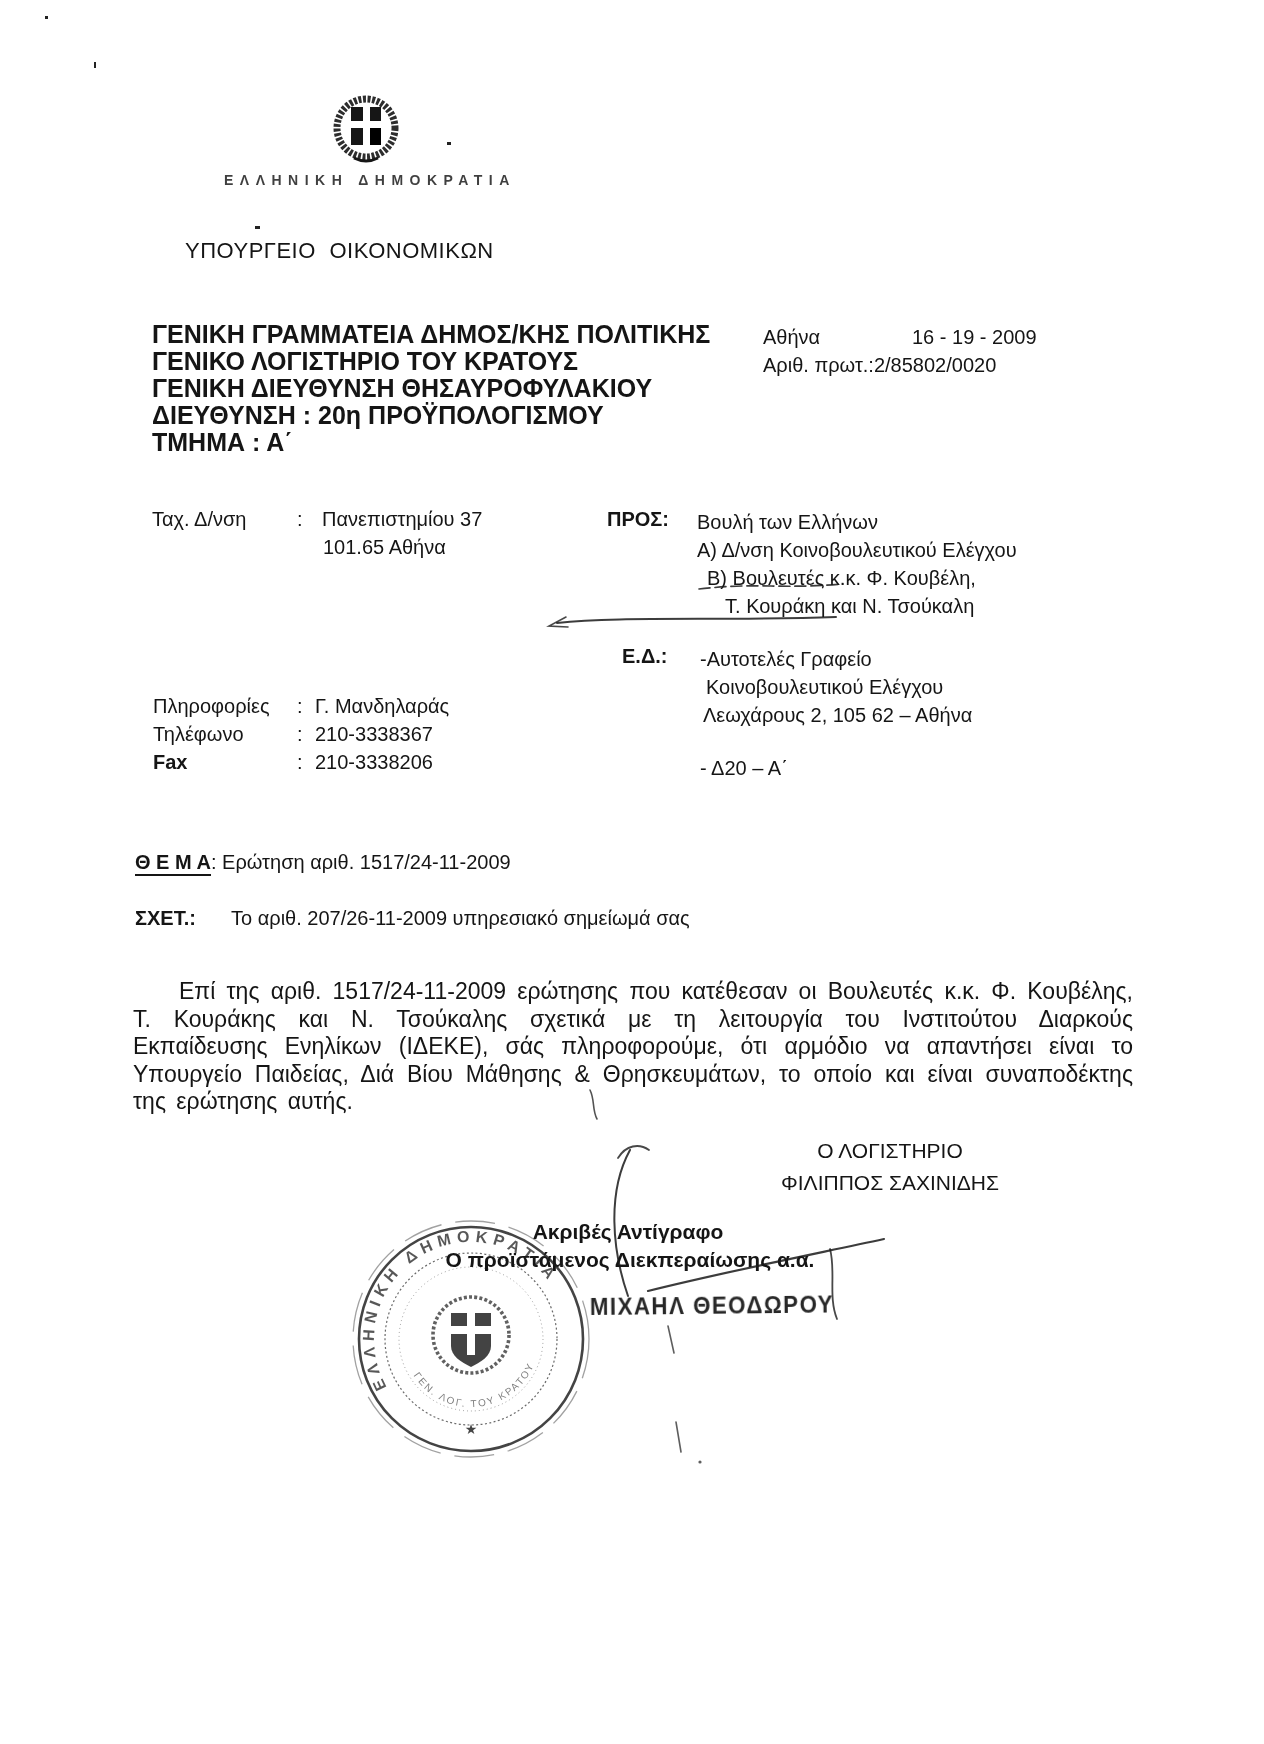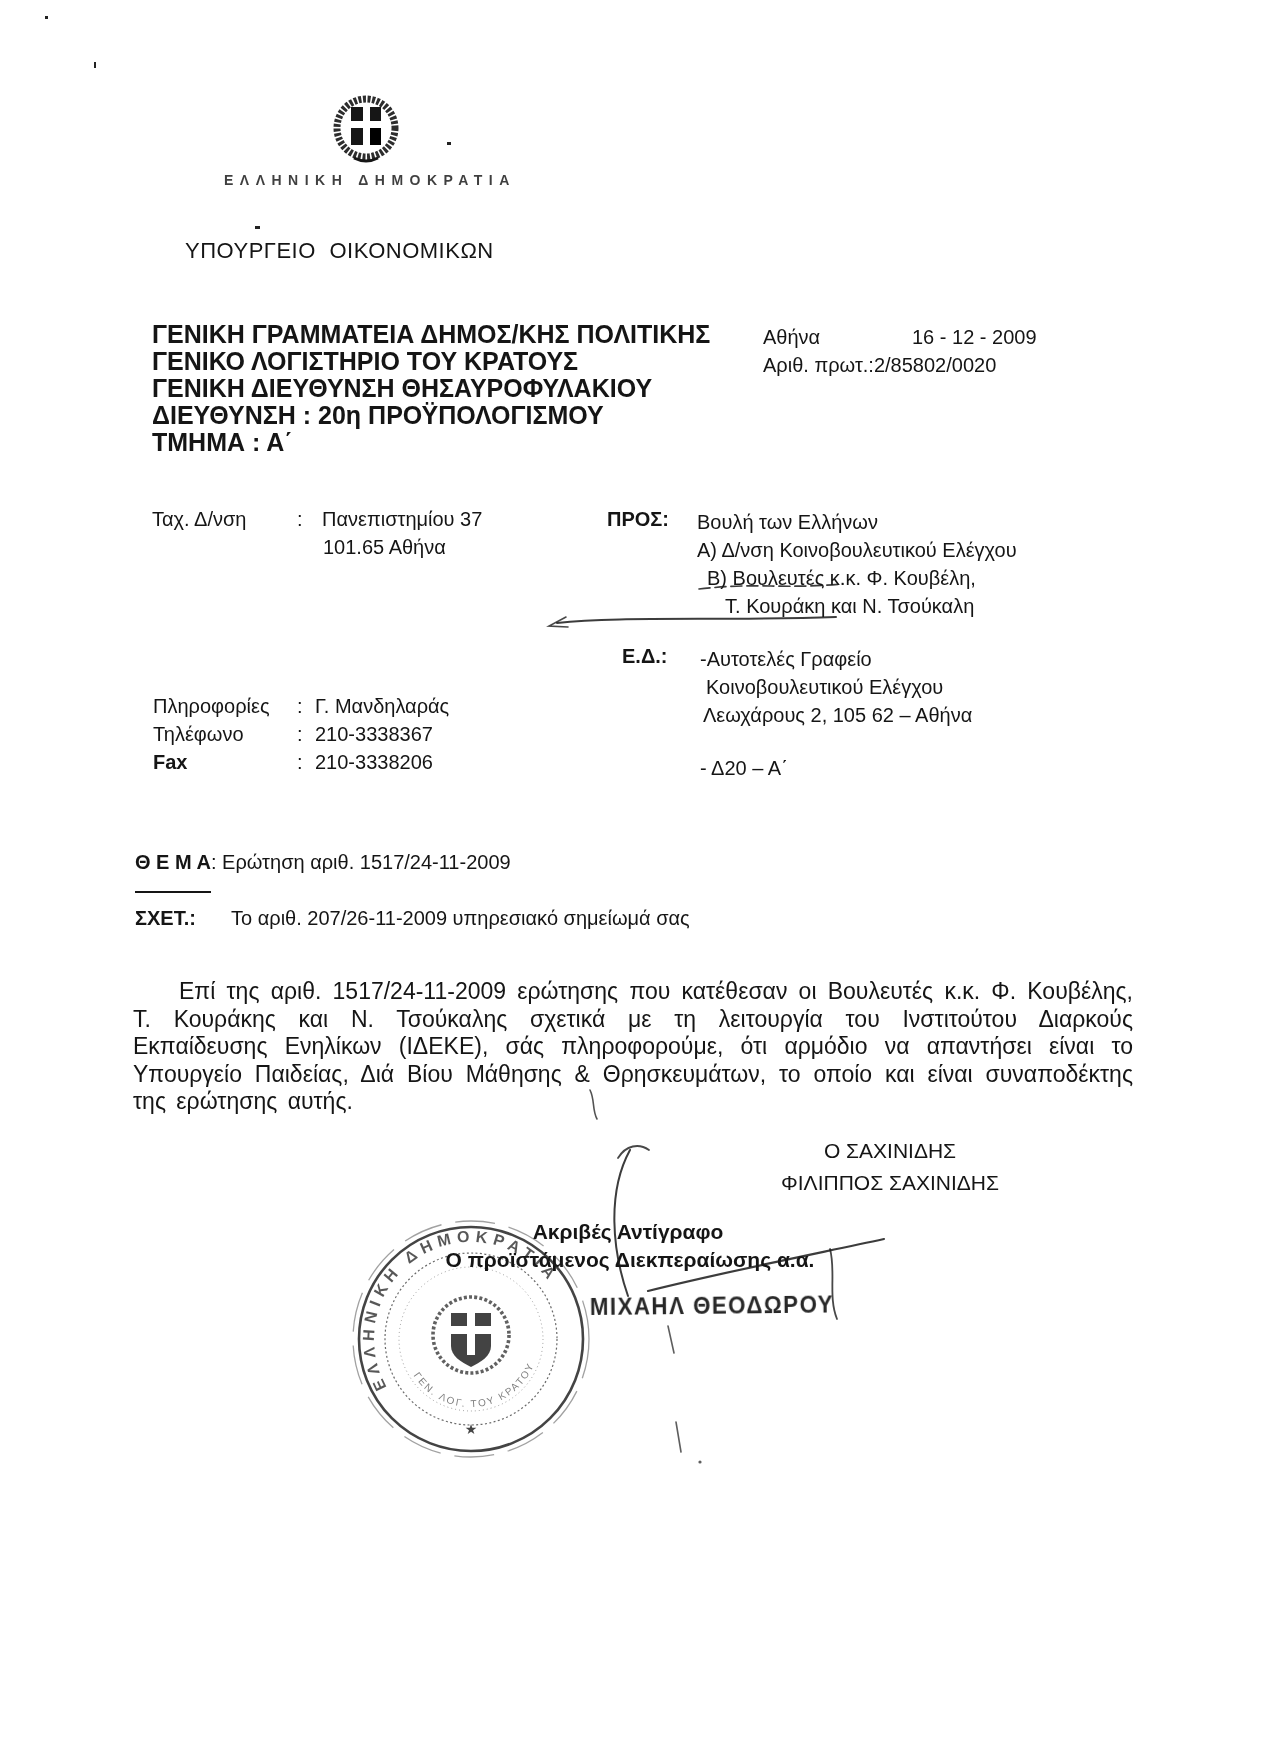--- a/index.html
+++ b/index.html
@@ -13,21 +13,21 @@
   .fs20{font-size:20px;}
   .republic{
     font-size:14px;font-weight:700;letter-spacing:6.5px;opacity:.82;
     filter:blur(.3px);
   }
   .ministry{font-size:22px;word-spacing:7px;letter-spacing:.5px;}
   .org-block{font-size:25px;font-weight:700;line-height:27px;}
   .org-block div{white-space:nowrap;}
   .to-lines div, .ed-lines div{white-space:nowrap;font-size:20px;line-height:28px;}
   .to-lines .indent{padding-left:28px;}
-  .theme-label{font-weight:700;border-bottom:2px solid #151515;padding-bottom:18px;}
+  .theme-label{font-weight:700;border-bottom:2px solid #151515;padding-bottom:1px;}
   .body-par{
     white-space:normal;width:1000px;font-size:23px;line-height:27.5px;
     text-align:justify;text-indent:46px;word-spacing:4px;
   }
   .sig-block{width:380px;text-align:center;font-size:21px;line-height:32px;}
   .cert1{width:300px;text-align:center;font-size:21px;font-weight:700;}
   .cert2{width:430px;text-align:center;font-size:21px;font-weight:700;}
   .stamp-name{
     font-size:23px;font-weight:700;letter-spacing:1.5px;opacity:.92;
     transform:rotate(-0.6deg) scaleX(.97);transform-origin:left bottom;filter:blur(.2px);
@@ -64,21 +64,21 @@
 
   <div class="abs org-block" style="left:152px;top:321px;">
     <div>ΓΕΝΙΚΗ ΓΡΑΜΜΑΤΕΙΑ ΔΗΜΟΣ/ΚΗΣ ΠΟΛΙΤΙΚΗΣ</div>
     <div>ΓΕΝΙΚΟ ΛΟΓΙΣΤΗΡΙΟ ΤΟΥ ΚΡΑΤΟΥΣ</div>
     <div>ΓΕΝΙΚΗ ΔΙΕΥΘΥΝΣΗ ΘΗΣΑΥΡΟΦΥΛΑΚΙΟΥ</div>
     <div>ΔΙΕΥΘΥΝΣΗ : 20η ΠΡΟΫΠΟΛΟΓΙΣΜΟΥ</div>
     <div>ΤΜΗΜΑ : Α΄</div>
   </div>
 
   <span class="abs fs20" style="left:763px;top:326px;">Αθήνα</span>
-  <span class="abs fs20" style="left:912px;top:326px;">16 - 12 - 2009</span>
+  <span class="abs fs20" style="left:912px;top:326px;">16 - 19 - 2009</span>
   <span class="abs fs20" style="left:763px;top:354px;">Αριθ. πρωτ.:2/85802/0020</span>
 
   <span class="abs fs20" style="left:152px;top:508px;">Ταχ. Δ/νση</span>
   <span class="abs fs20" style="left:297px;top:508px;">:</span>
   <span class="abs fs20" style="left:322px;top:508px;">Πανεπιστημίου 37</span>
   <span class="abs fs20" style="left:323px;top:536px;">101.65 Αθήνα</span>
 
   <span class="abs fs20" style="left:153px;top:695px;">Πληροφορίες</span>
   <span class="abs fs20" style="left:297px;top:695px;">:</span>
   <span class="abs fs20" style="left:315px;top:695px;">Γ. Μανδηλαράς</span>
@@ -110,21 +110,21 @@
   <div class="abs" style="left:135px;top:851px;font-size:20px;">
     <span class="theme-label">Θ Ε Μ Α</span><span>:</span>
     <span>Ερώτηση αριθ. 1517/24-11-2009</span>
   </div>
   <span class="abs fs20 b" style="left:135px;top:907px;">ΣΧΕΤ.:</span>
   <span class="abs fs20" style="left:231px;top:907px;">Το αριθ. 207/26-11-2009 υπηρεσιακό σημείωμά σας</span>
 
   <div class="abs body-par" style="left:133px;top:978px;">Επί της αριθ. 1517/24-11-2009 ερώτησης που κατέθεσαν οι Βουλευτές κ.κ. Φ. Κουβέλης, Τ. Κουράκης και Ν. Τσούκαλης σχετικά με τη λειτουργία του Ινστιτούτου Διαρκούς Εκπαίδευσης Ενηλίκων (ΙΔΕΚΕ), σάς πληροφορούμε, ότι αρμόδιο να απαντήσει είναι το Υπουργείο Παιδείας, Διά Βίου Μάθησης &amp; Θρησκευμάτων, το οποίο και είναι συναποδέκτης της ερώτησης αυτής.</div>
 
   <div class="abs sig-block" style="left:700px;top:1135px;">
-    <div>Ο ΣΑΧΙΝΙΔΗΣ</div>
+    <div>Ο ΛΟΓΙΣΤΗΡΙΟ</div>
     <div>ΦΙΛΙΠΠΟΣ ΣΑΧΙΝΙΔΗΣ</div>
   </div>
 
   <div class="abs cert1" style="left:478px;top:1220px;">Ακριβές Αντίγραφο</div>
   <div class="abs cert2" style="left:415px;top:1248px;">Ο προϊστάμενος Διεκπεραίωσης α.α.</div>
   <div class="abs stamp-name" style="left:590px;top:1294px;">ΜΙΧΑΗΛ ΘΕΟΔΩΡΟΥ</div>
 
   <div class="abs seal" style="left:338px;top:1206px;z-index:1;">
     <svg width="266" height="266" viewBox="0 0 266 266">
       <g fill="none" stroke="#1c1c1c">

